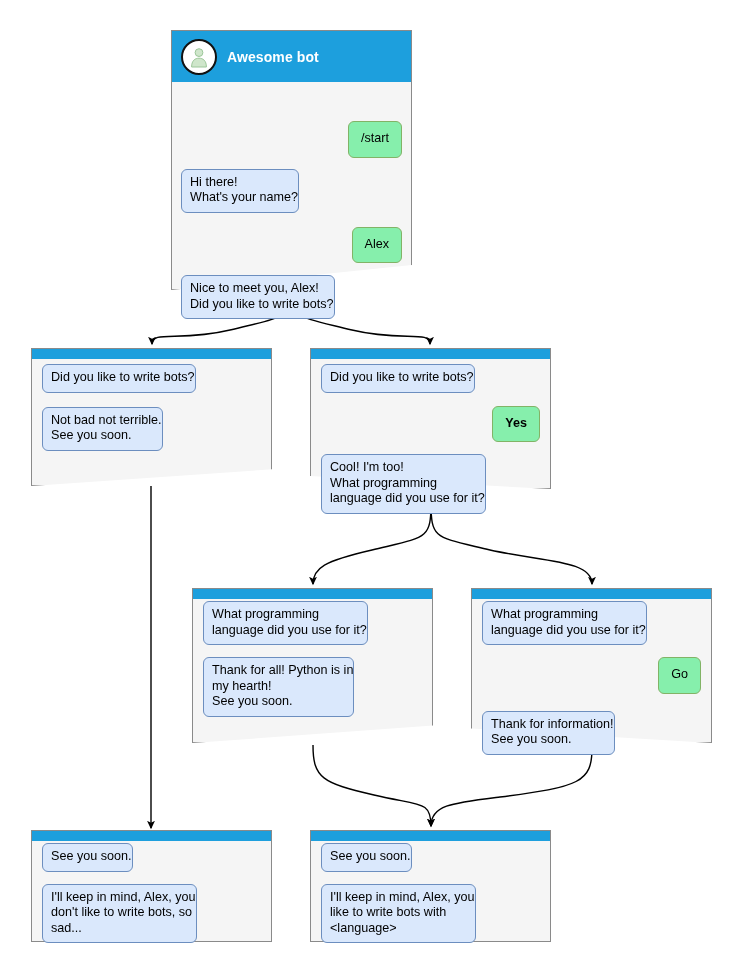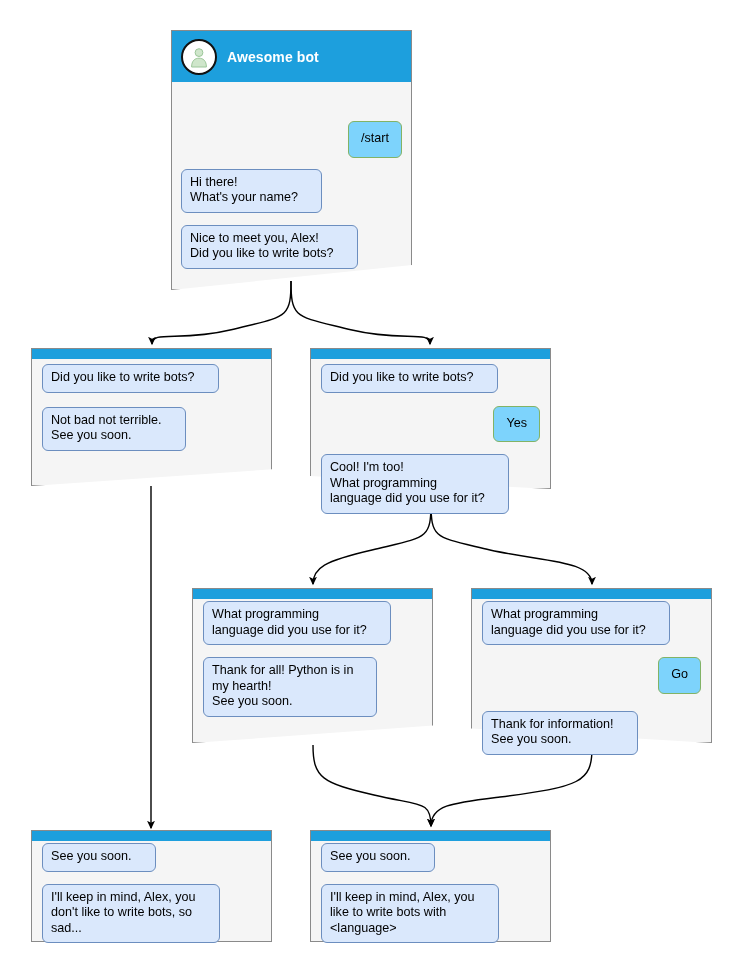--- a/index.html
+++ b/index.html
@@ -103,29 +103,29 @@
   .row { display: flex; }
   .row.left  { justify-content: flex-start; }
   .row.right { justify-content: flex-end; }
 
   .bubble {
     border-radius: 6px;
     box-sizing: border-box;
     font-size: 12.6px;
     line-height: 15.5px;
     white-space: pre-line;
-    padding: 5px 23px 6px 8px;
+    padding: 5px 0 6px 8px;
     max-width: 205px;
   }
   .bubble.bot {
     background: #dae8fc;
     border: 1px solid #6c8ebf;
   }
   .bubble.user {
-    background: #7dd3fc;
+    background: #86efac;
     border: 1px solid #82b366;
     padding: 9px 12px 10px 12px;
     text-align: left;
   }
 
   
   .n-root .bubbles { left: 10px; right: 10px; top: 53px; }
   .n-mid  .bubbles { left: 11px; right: 11px; top: 12px; }
   .n-leaf .bubbles { left: 11px; right: 11px; top: 12px; }
 </style>
@@ -166,20 +166,23 @@
     </div>
     <div class="node-inner">
       <div class="bubbles">
         <div class="row right" style="margin-top:38px;">
           <div class="bubble user">/start</div>
         </div>
         <div class="row left" style="margin-top:11px;">
           <div class="bubble bot">Hi there!
 What's your name?</div>
         </div>
+        <div class="row right" style="margin-top:14px;">
+          <div class="bubble user">Alex</div>
+        </div>
         <div class="row left" style="margin-top:12px;">
           <div class="bubble bot">Nice to meet you, Alex!
 Did you like to write bots?</div>
         </div>
       </div>
     </div>
   </div>
 
   <div class="node n-mid" style="left:31px; top:348px; width:241px; height:138px;">
     <div class="node-skew" style="top:10px; clip-path: polygon(0 0, 100% 0, 100% 87%, 0 100%);"></div>
@@ -198,21 +201,21 @@
   </div>
 
   <div class="node n-mid" style="left:310px; top:348px; width:241px; height:141px;">
     <div class="node-skew" style="top:10px; clip-path: polygon(0 0, 100% 0, 100% 100%, 0 90%);"></div>
     <div class="node-header thin"></div>
     <div class="node-inner">
       <div class="bubbles">
         <div class="row left" style="margin-top:4px;">
           <div class="bubble bot">Did you like to write bots?</div>
         </div>
-        <div class="row right" style="margin-top:13px;">
+        <div class="row right" style="margin-top:13px;font-weight:bold;">
           <div class="bubble user">Yes</div>
         </div>
         <div class="row left" style="margin-top:12px;">
           <div class="bubble bot">Cool! I'm too!
 What programming
 language did you use for it?</div>
         </div>
       </div>
     </div>
   </div>

